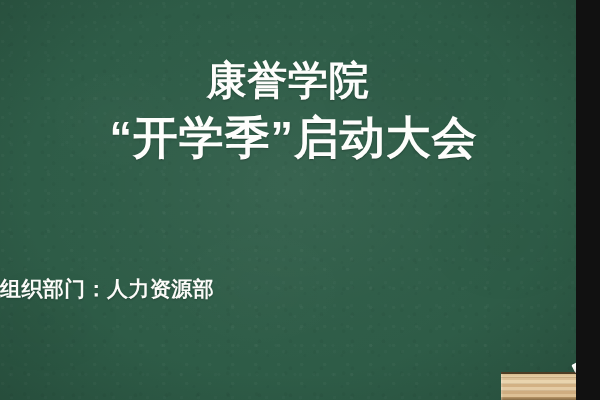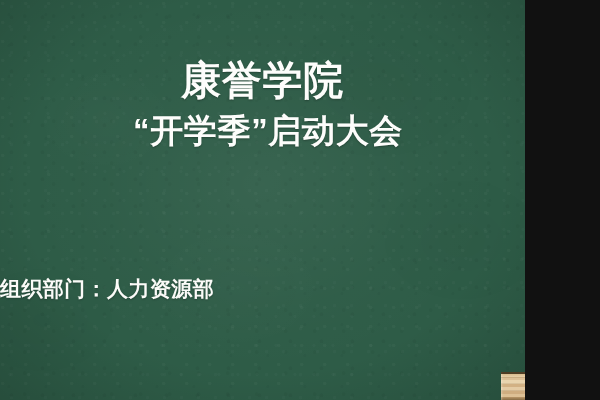--- a/index.html
+++ b/index.html
@@ -3,21 +3,21 @@
 <meta charset="utf-8">
 <style>
   html, body {
     margin: 0;
     padding: 0;
     background: #111;
   }
 
   #slide {
     position: relative;
-    width: 525px;
+    width: 576px;
     height: 400px;
     overflow: hidden;
     font-family: "Liberation Sans", "DejaVu Sans", sans-serif;
     background-color: #8b5cf6;
     user-select: none;
   }
 
   
   .board-base {
     position: absolute;
@@ -81,21 +81,21 @@
   .title-line {
     color: #fdfdfb;
     font-weight: 700;
     line-height: 1.22;
     letter-spacing: 0.02em;
     white-space: nowrap;
     text-shadow: 0 1px 2px rgba(0,0,0,0.28);
   }
 
   .title-line-1 { font-size: 40px; }
-  .title-line-2 { font-size: 33px; margin-top: 6px; padding-left: 11px; }
+  .title-line-2 { font-size: 45px; margin-top: 6px; padding-left: 11px; }
 
   .subtitle {
     position: absolute;
     left: 0;
     right: 0;
     top: 275px;
     text-align: left;
     color: #fbfbf8;
     font-size: 21px;
     font-weight: 700;

